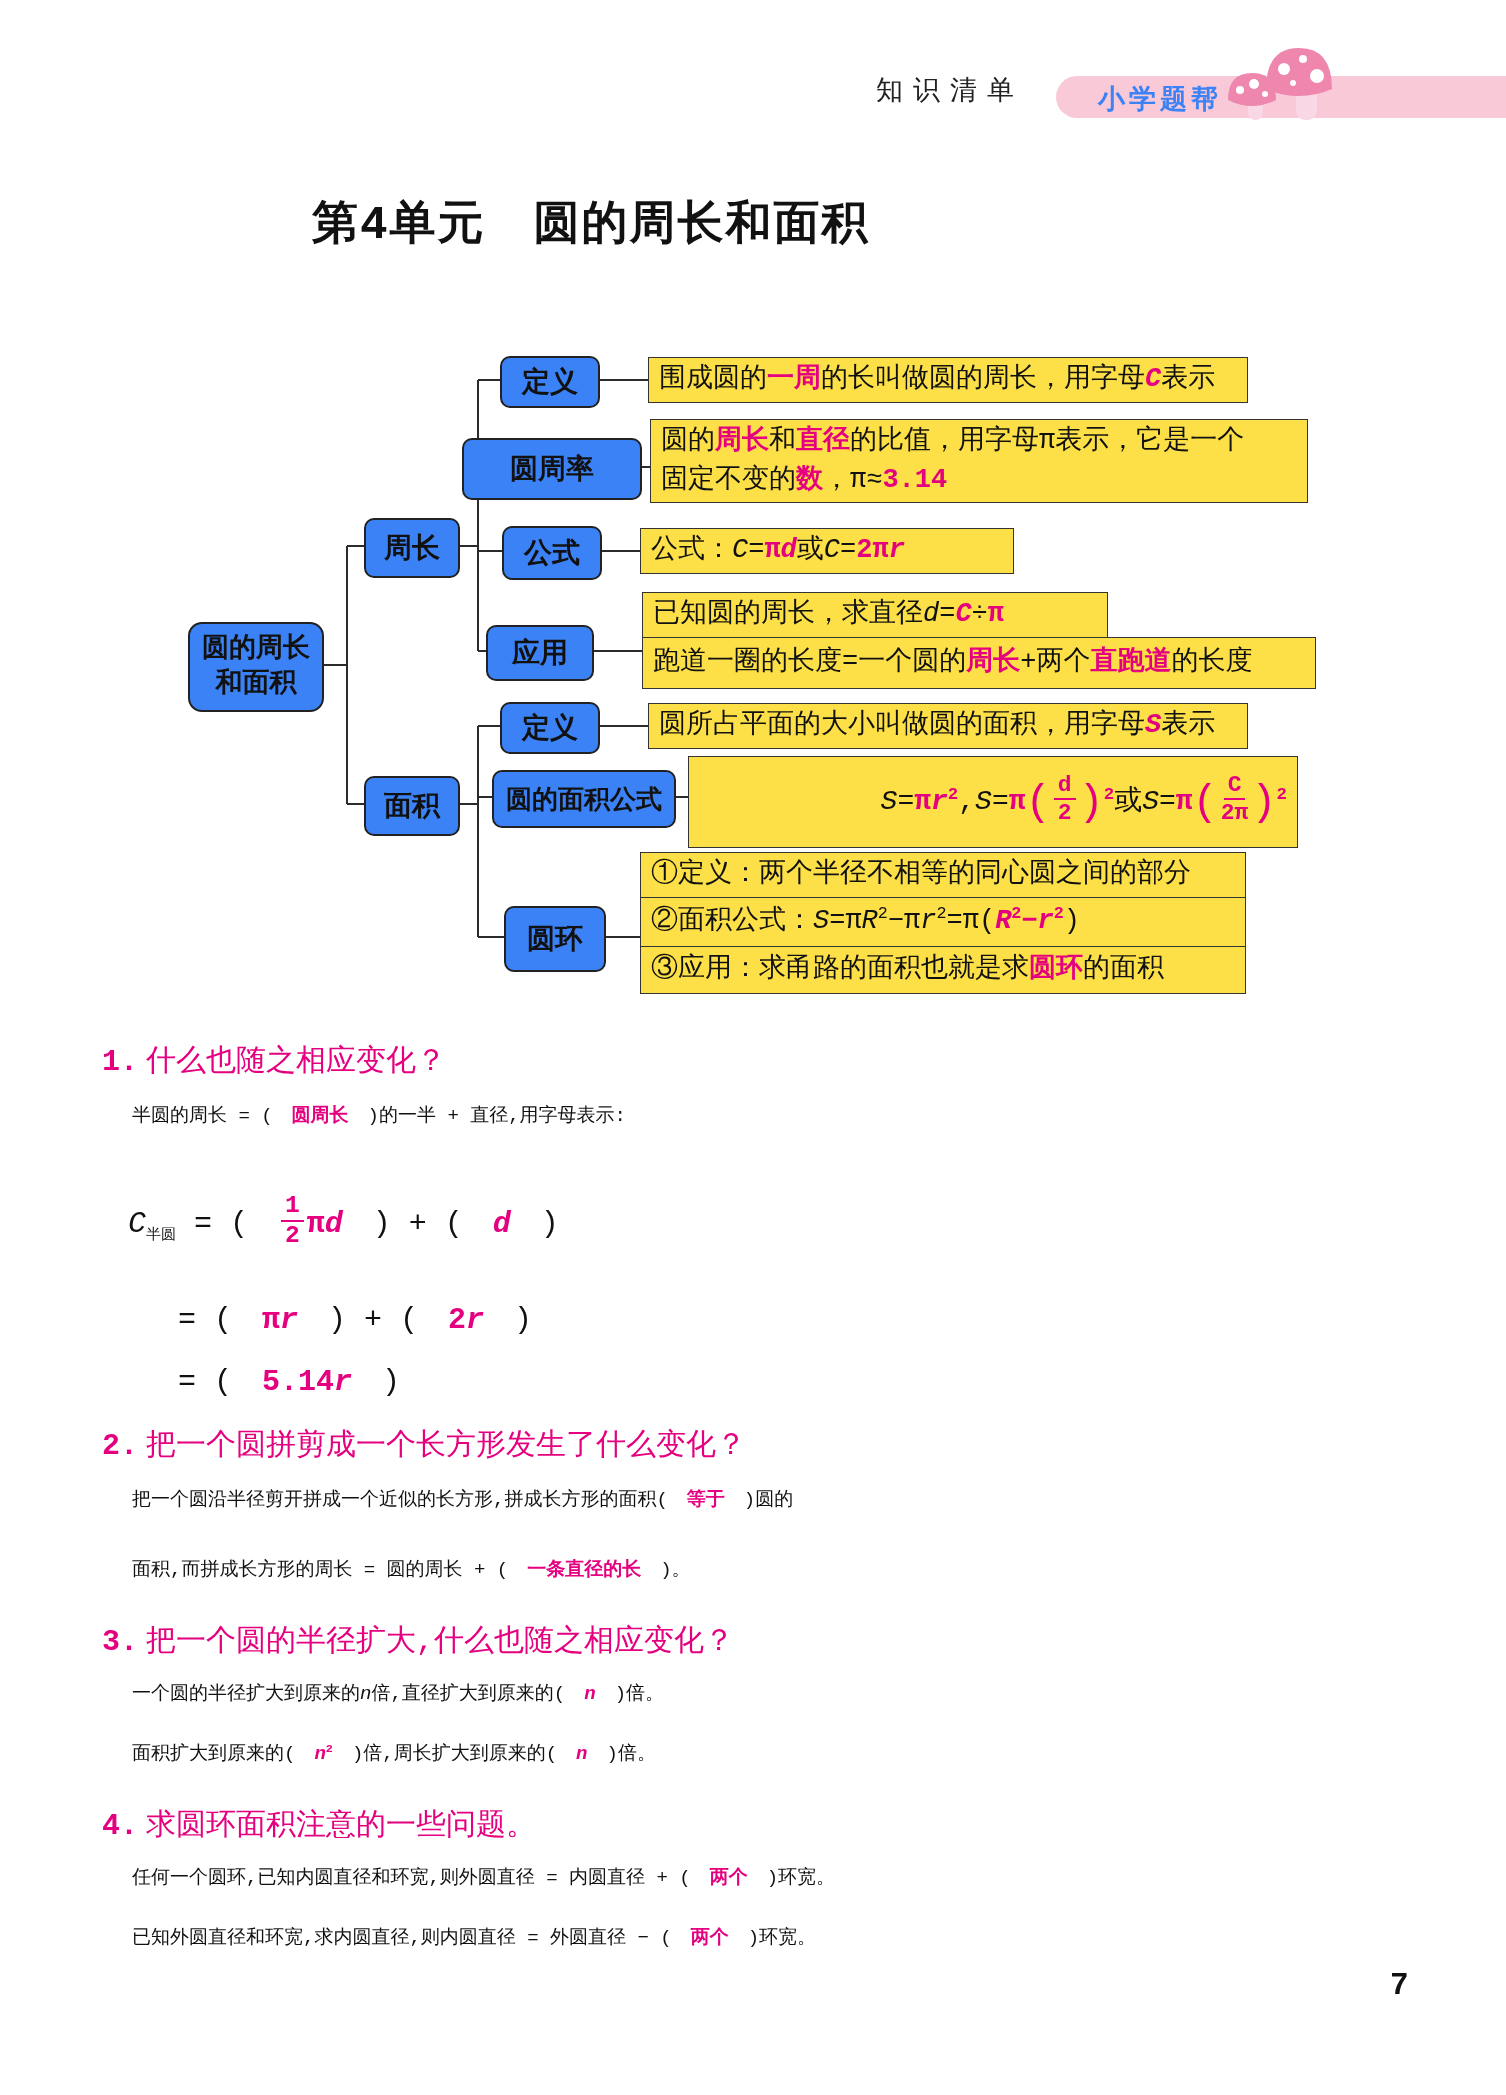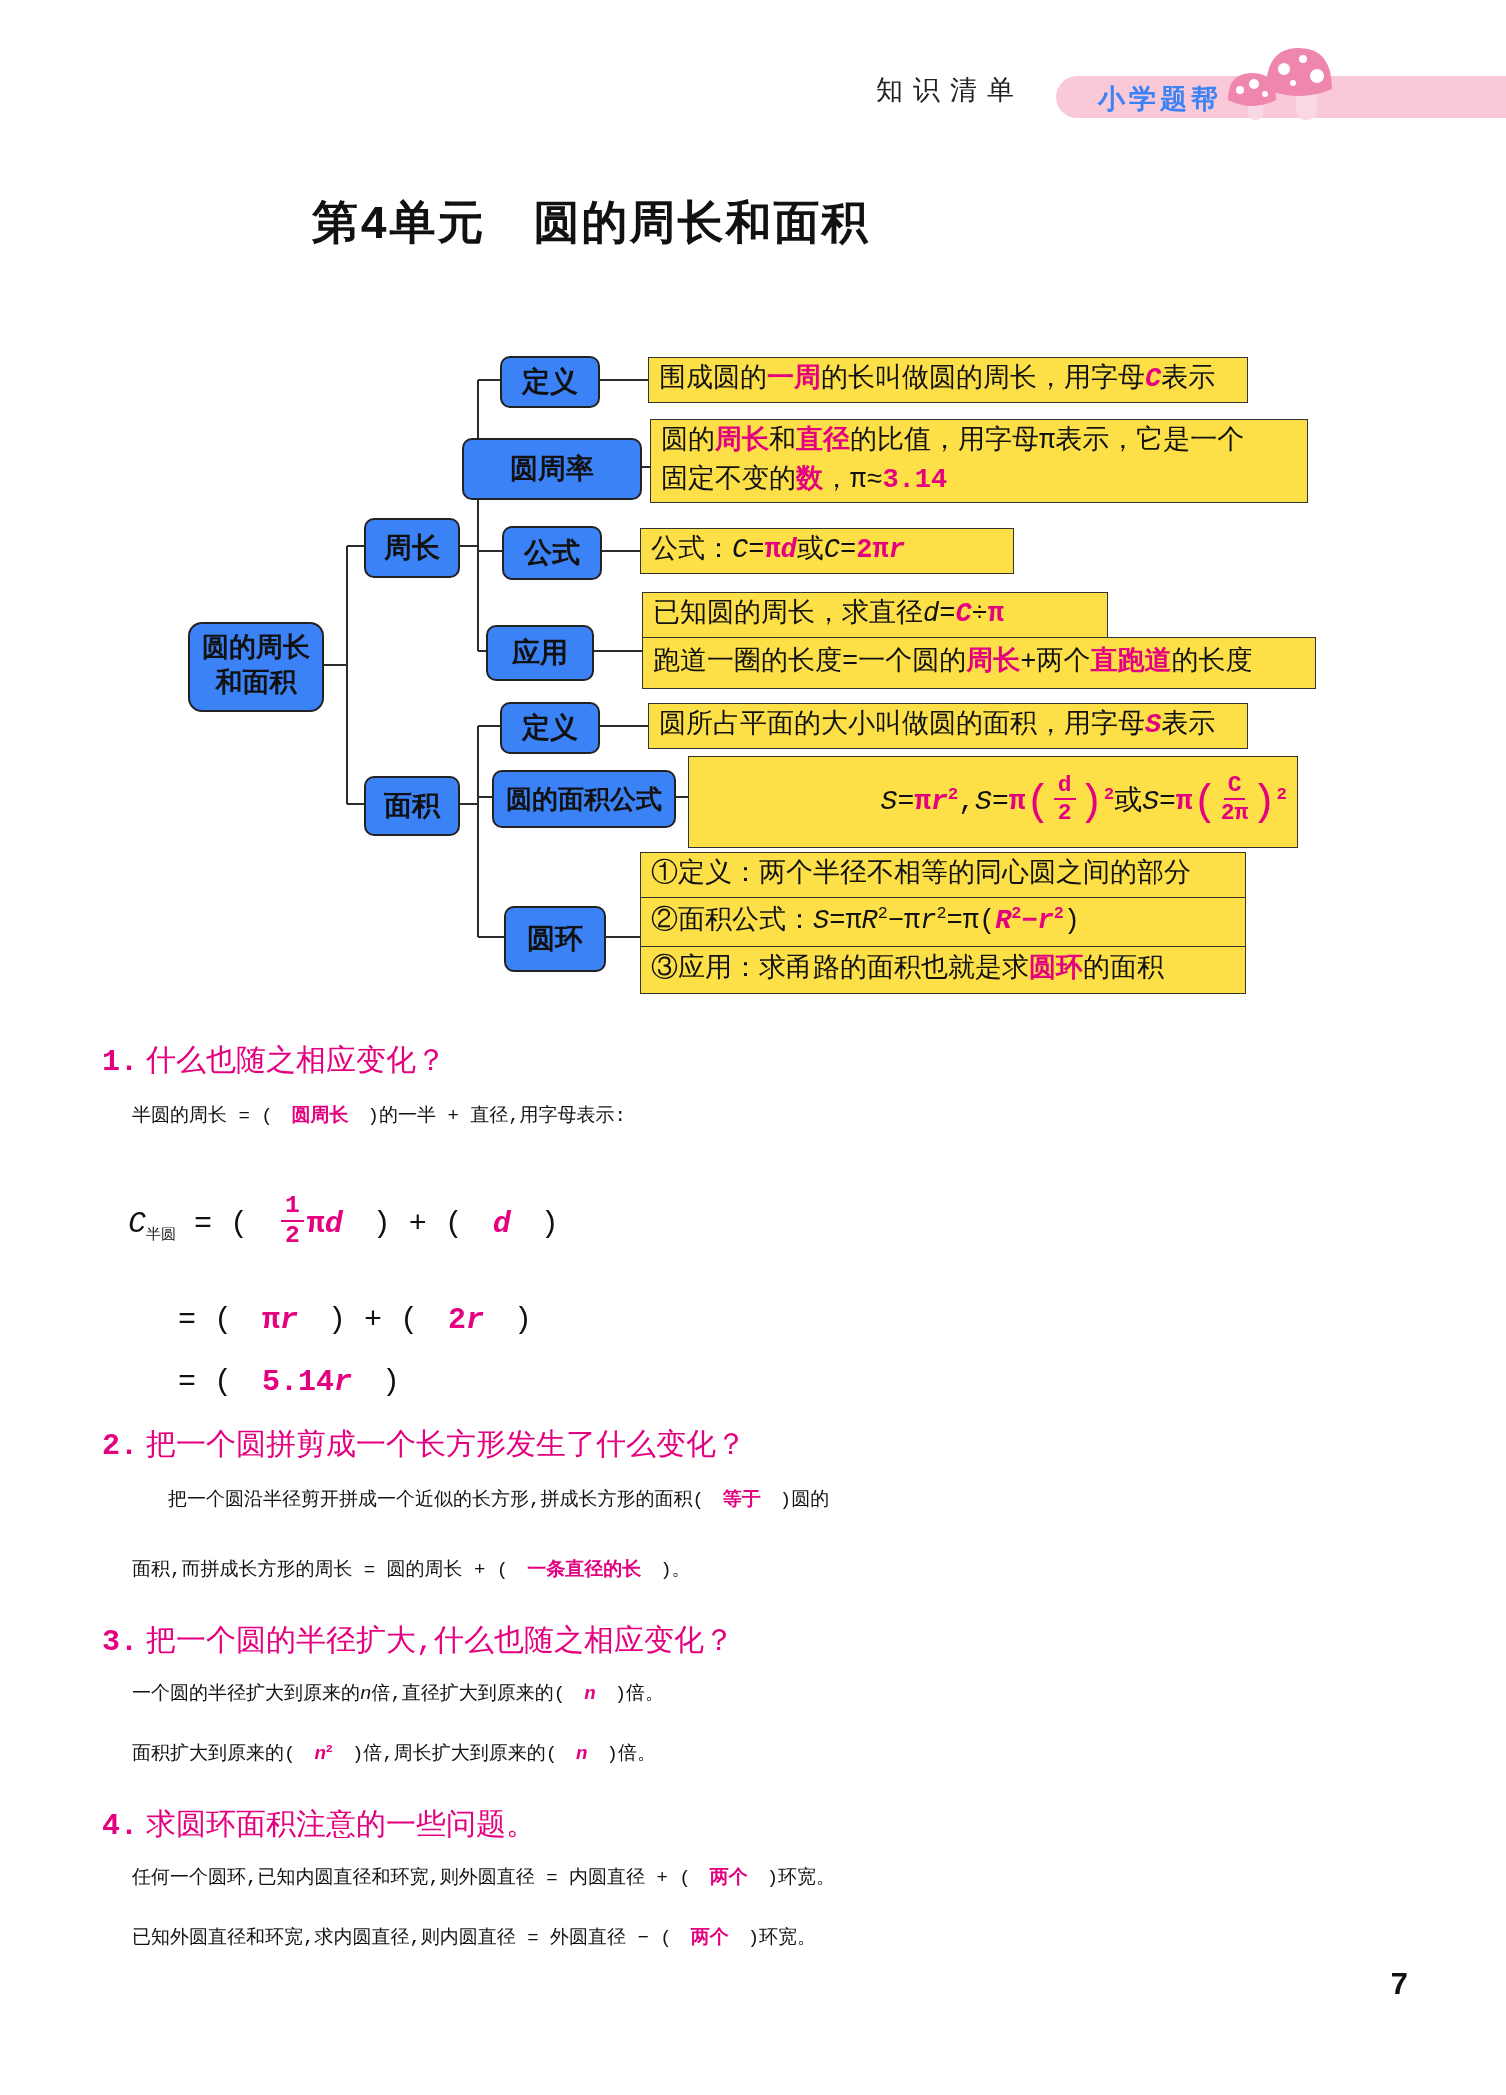--- a/index.html
+++ b/index.html
@@ -157,21 +157,21 @@
   <div class="a" style="left:128px;top:1196px;font-size:30px;"><span class="i">C</span><sub>半圆</sub> = (　<span class="frac p">
         <span class="fn">1</span>
         <span class="fd">2</span>
       </span><span class="p">π</span><span class="pi">d</span>　) + (　<span class="pi">d</span>　)</div>
   <div class="a" style="left:178px;top:1298px;font-size:30px;">= (　<span class="p">π</span><span class="pi">r</span>　) + (　<span class="p">2</span><span class="pi">r</span>　)</div>
   <div class="a" style="left:178px;top:1360px;font-size:30px;">= (　<span class="p">5.14</span><span class="pi">r</span>　)</div>
 
   <div class="q" style="left:102px;top:1424px;">
     <span class="qnum">2.</span><span>把一个圆拼剪成一个长方形发生了什么变化？</span>
   </div>
-  <div class="a" style="left:132px;top:1486px;margin-left:36px;">把一个圆沿半径剪开拼成一个近似的长方形,拼成长方形的面积(　<span class="p">等于</span>　)圆的</div>
+  <div class="a" style="left:132px;top:1486px;">把一个圆沿半径剪开拼成一个近似的长方形,拼成长方形的面积(　<span class="p">等于</span>　)圆的</div>
   <div class="a" style="left:132px;top:1556px;">面积,而拼成长方形的周长 = 圆的周长 + (　<span class="p">一条直径的长</span>　)。</div>
 
   <div class="q" style="left:102px;top:1620px;">
     <span class="qnum">3.</span><span>把一个圆的半径扩大,什么也随之相应变化？</span>
   </div>
   <div class="a" style="left:132px;top:1680px;">一个圆的半径扩大到原来的<span class="i">n</span>倍,直径扩大到原来的(　<span class="pi">n</span>　)倍。</div>
   <div class="a" style="left:132px;top:1740px;">面积扩大到原来的(　<span class="pi">n</span><sup class="p">2</sup>　)倍,周长扩大到原来的(　<span class="pi">n</span>　)倍。</div>
 
   <div class="q" style="left:102px;top:1804px;">
     <span class="qnum">4.</span><span>求圆环面积注意的一些问题。</span>

